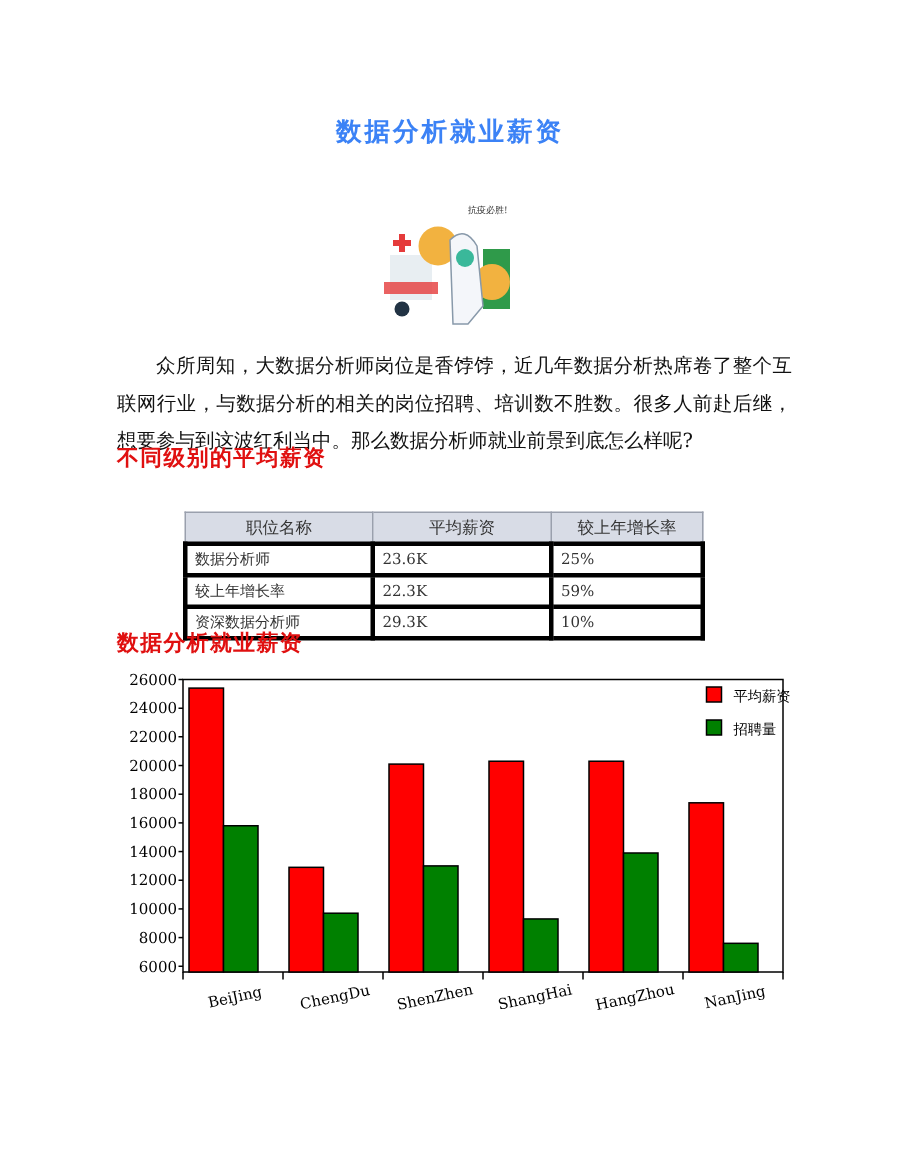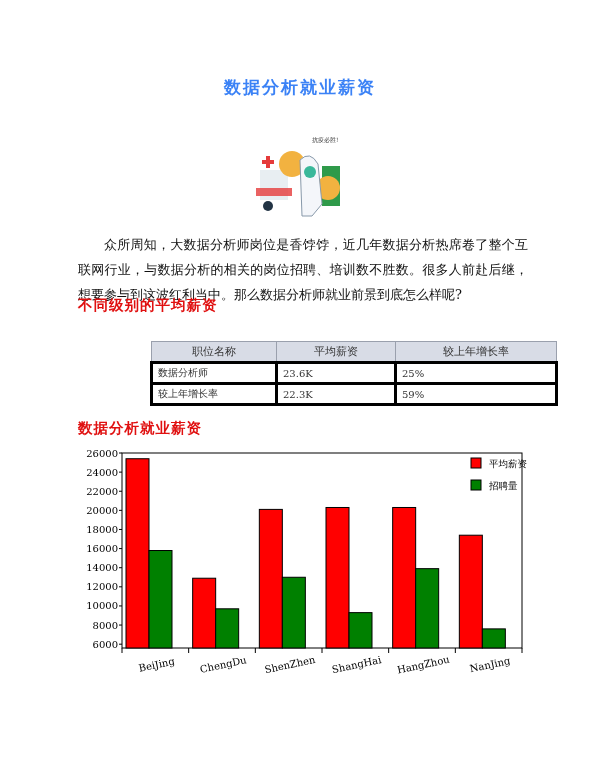--- a/index.html
+++ b/index.html
@@ -1,21 +1,21 @@
 <!DOCTYPE html>
 <html><head>
 <meta charset="utf-8">
 <style>
   html, body { margin:0; padding:0; background:#fff; }
   body { width:600px; height:777px; position:relative; font-family:"DejaVu Serif", serif; color:#111; overflow:hidden; }
   .title { position:absolute; top:76px; left:0; width:600px; text-align:center; color:#3b82f6; font-size:17px; font-weight:bold; letter-spacing:2px; }
   .illus { position:absolute; left:252px; top:126px; width:96px; height:96px; }
   .para { position:absolute; left:78px; top:232px; width:450px; font-size:13px; line-height:25px; text-indent:26px; text-align:justify; }
   .h2 { position:absolute; left:78px; color:#e01010; font-size:14.5px; font-weight:bold; letter-spacing:1px; }
-  table.sal { position:absolute; left:122px; top:341px; width:408px; border-collapse:collapse; font-size:10px;margin-left:28px; }
+  table.sal { position:absolute; left:122px; top:341px; width:348px; border-collapse:collapse; font-size:10px; }
   table.sal th { background:#d8dce6; font-weight:normal; font-size:11px; height:17px; border:1px solid #9aa0ad; color:#333; }
   table.sal td { height:16px; border:3px solid #000000; padding-left:5px; color:#333; }
   .chart { position:absolute; left:70px; top:445px; width:470px; height:240px; }
   .chart text { font-family:"DejaVu Serif", serif; }
 </style>
 </head>
 <body>
 
 <div class="title">数据分析就业薪资</div>
 
@@ -49,20 +49,25 @@
   <tbody>
     <tr>
       <td>数据分析师</td>
       <td>23.6K</td>
       <td>25%</td>
     </tr>
     <tr>
       <td>较上年增长率</td>
       <td>22.3K</td>
       <td>59%</td>
+    </tr>
+    <tr>
+      <td>资深数据分析师</td>
+      <td>29.3K</td>
+      <td>10%</td>
     </tr>
   </tbody>
 </table>
 
 <div class="h2" style="top:419px">数据分析就业薪资</div>
 
 <svg class="chart" id="chart" viewBox="0 0 470 240">
     <rect x="52" y="8" width="400" height="195" fill="#fff" stroke="#000" stroke-width="1"></rect>
     <line x1="49" y1="199.1764705882353" x2="52" y2="199.1764705882353" stroke="#000"></line>
     <text x="48" y="202.6764705882353" font-size="10" text-anchor="end">6000</text>

